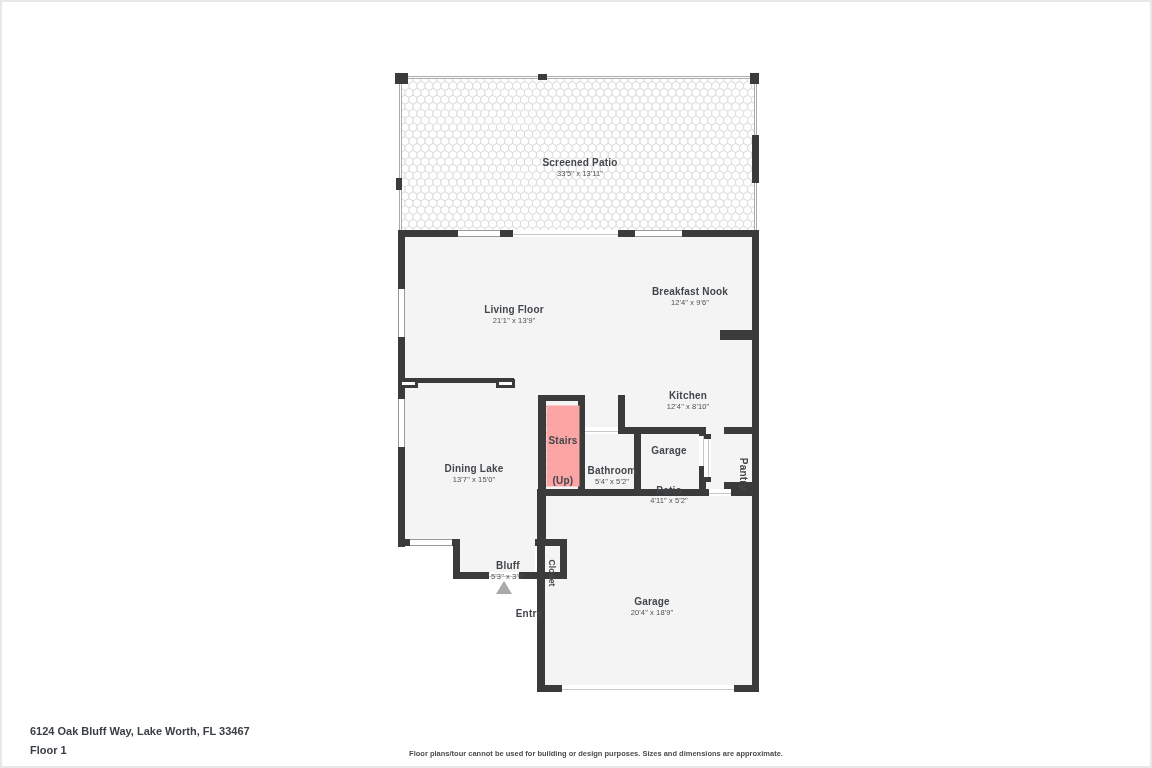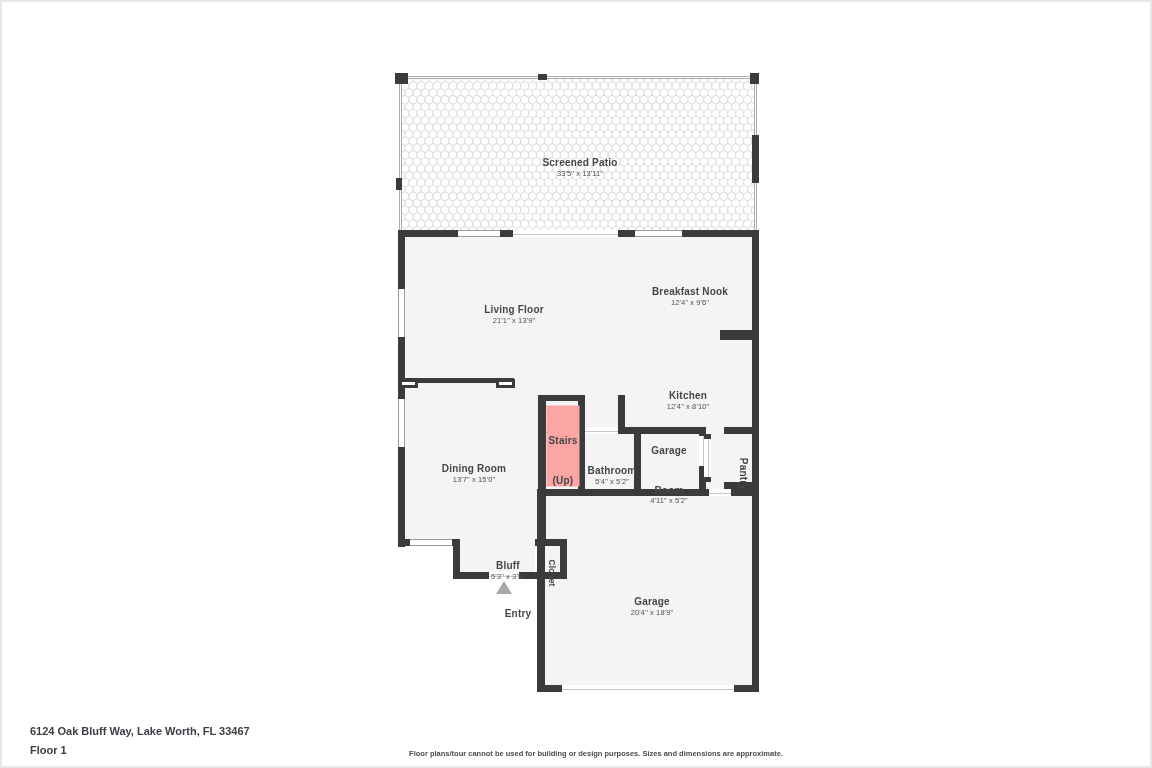--- a/index.html
+++ b/index.html
@@ -1202,38 +1202,38 @@
   <div class="rlabel stairs-label" style="left:561px;top:444px">
     <span class="rname">Stairs</span>
     <span class="rname">(Up)</span>
   </div>
   <div class="rlabel" style="left:610px;top:460px">
     <span class="rname">Bathroom</span>
     <span class="rdims">5'4" x 5'2"</span>
   </div>
   <div class="rlabel" style="left:667px;top:459px">
     <span class="rname">Garage</span>
-    <span class="rname">Room</span>
+    <span class="rname">Patio</span>
     <span class="rdims">4'11" x 5'2"</span>
   </div>
   <div class="rlabel vtext" style="left:741px;top:458px">
     <span class="rname">Pantry</span>
   </div>
   <div class="rlabel" style="left:472px;top:458px">
-    <span class="rname">Dining Room</span>
+    <span class="rname">Dining Lake</span>
     <span class="rdims">13'7" x 15'0"</span>
   </div>
   <div class="rlabel" style="left:506px;top:555px">
     <span class="rname">Bluff</span>
     <span class="rdims">5'3" x 3'5"</span>
   </div>
   <div class="rlabel vtext" style="left:549px;top:557px">
     <span class="rname" style="font-size:8.5px">Closet</span>
   </div>
-  <div class="rlabel" style="left:516px;top:598px">
+  <div class="rlabel" style="left:527px;top:598px">
     <span class="rname">Entry</span>
   </div>
   <div class="rlabel" style="left:650px;top:591px">
     <span class="rname">Garage</span>
     <span class="rdims">20'4" x 18'9"</span>
   </div>
 
   <div class="addr" style="left:19px;top:723px">6124 Oak Bluff Way, Lake Worth, FL 33467</div>
   <div class="addr" style="left:19px;top:742px">Floor 1</div>
   <div class="disclaimer" style="left:594px;top:747px">Floor plans/tour cannot be used for building or design purposes. Sizes and dimensions are approximate.</div>

